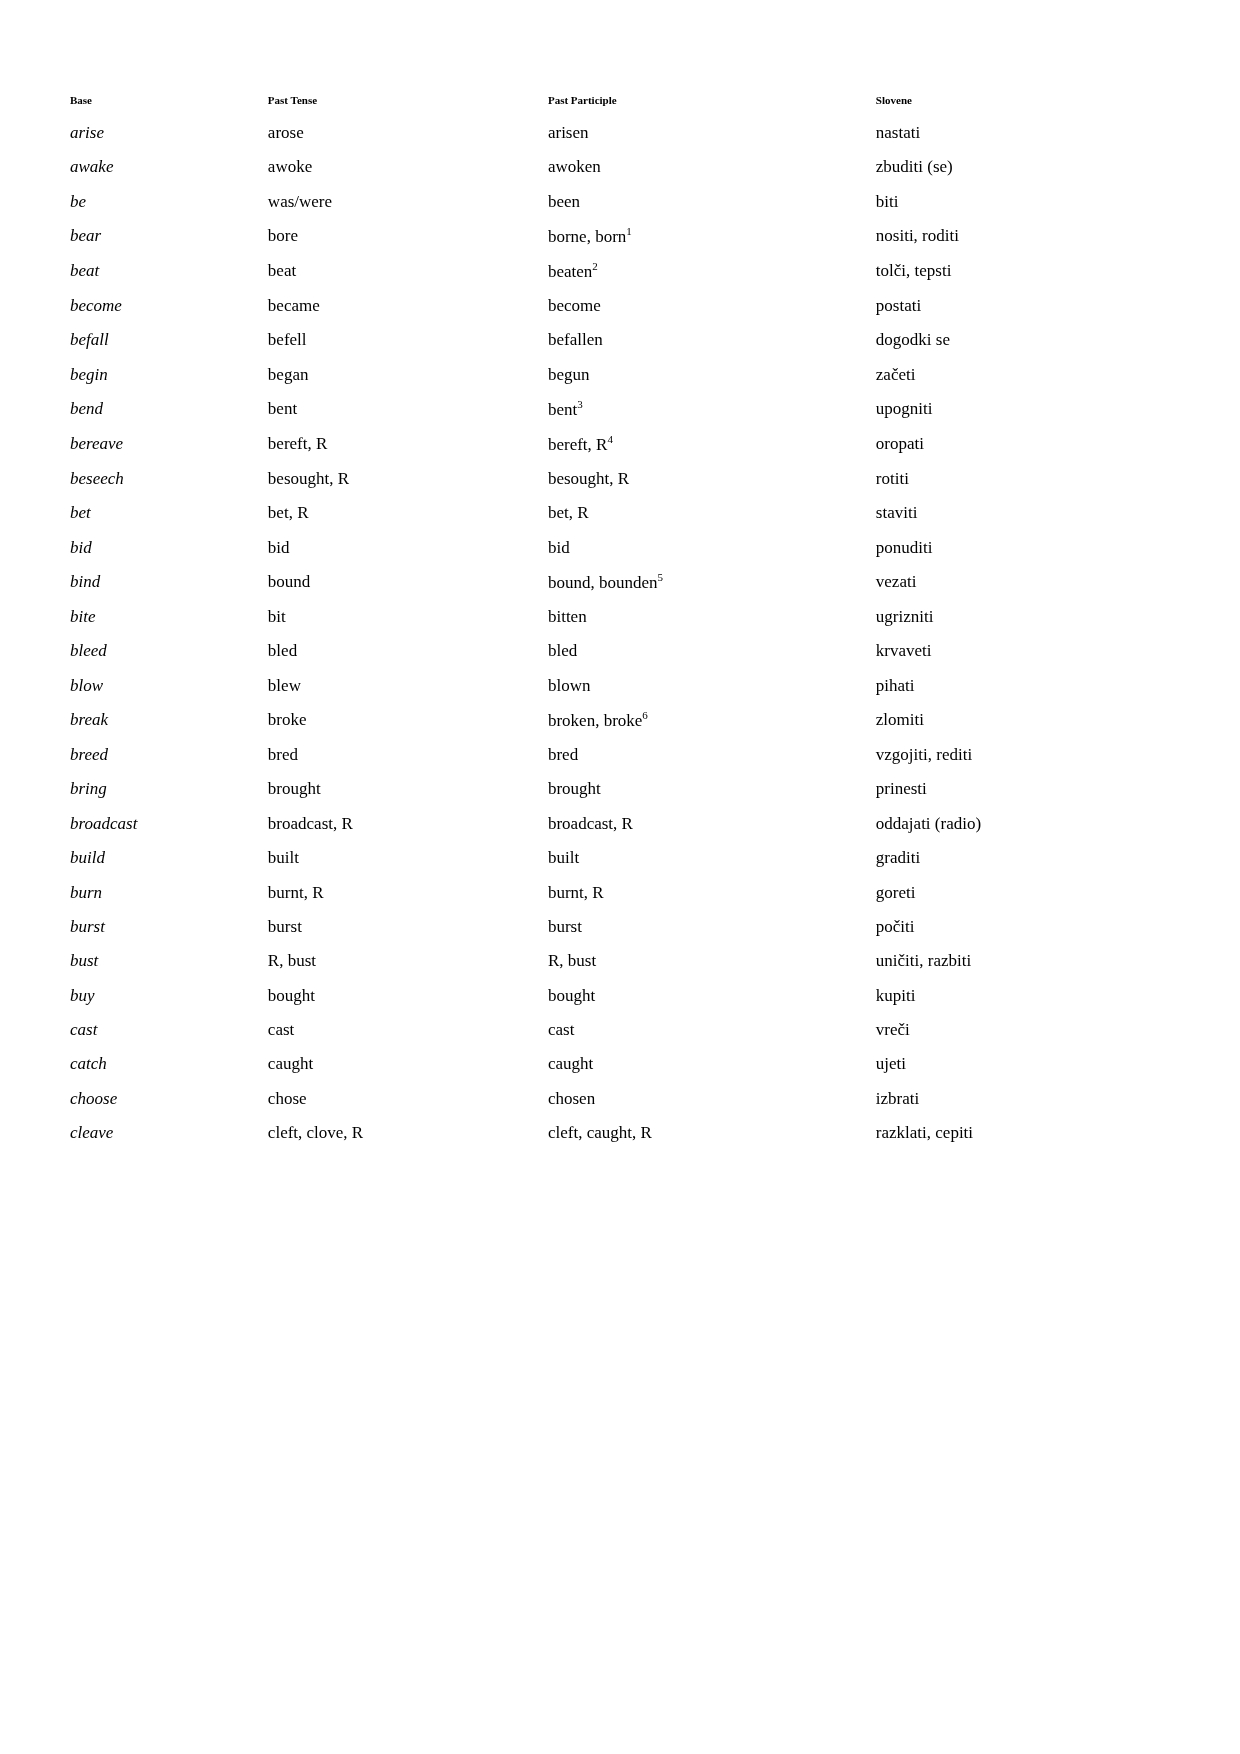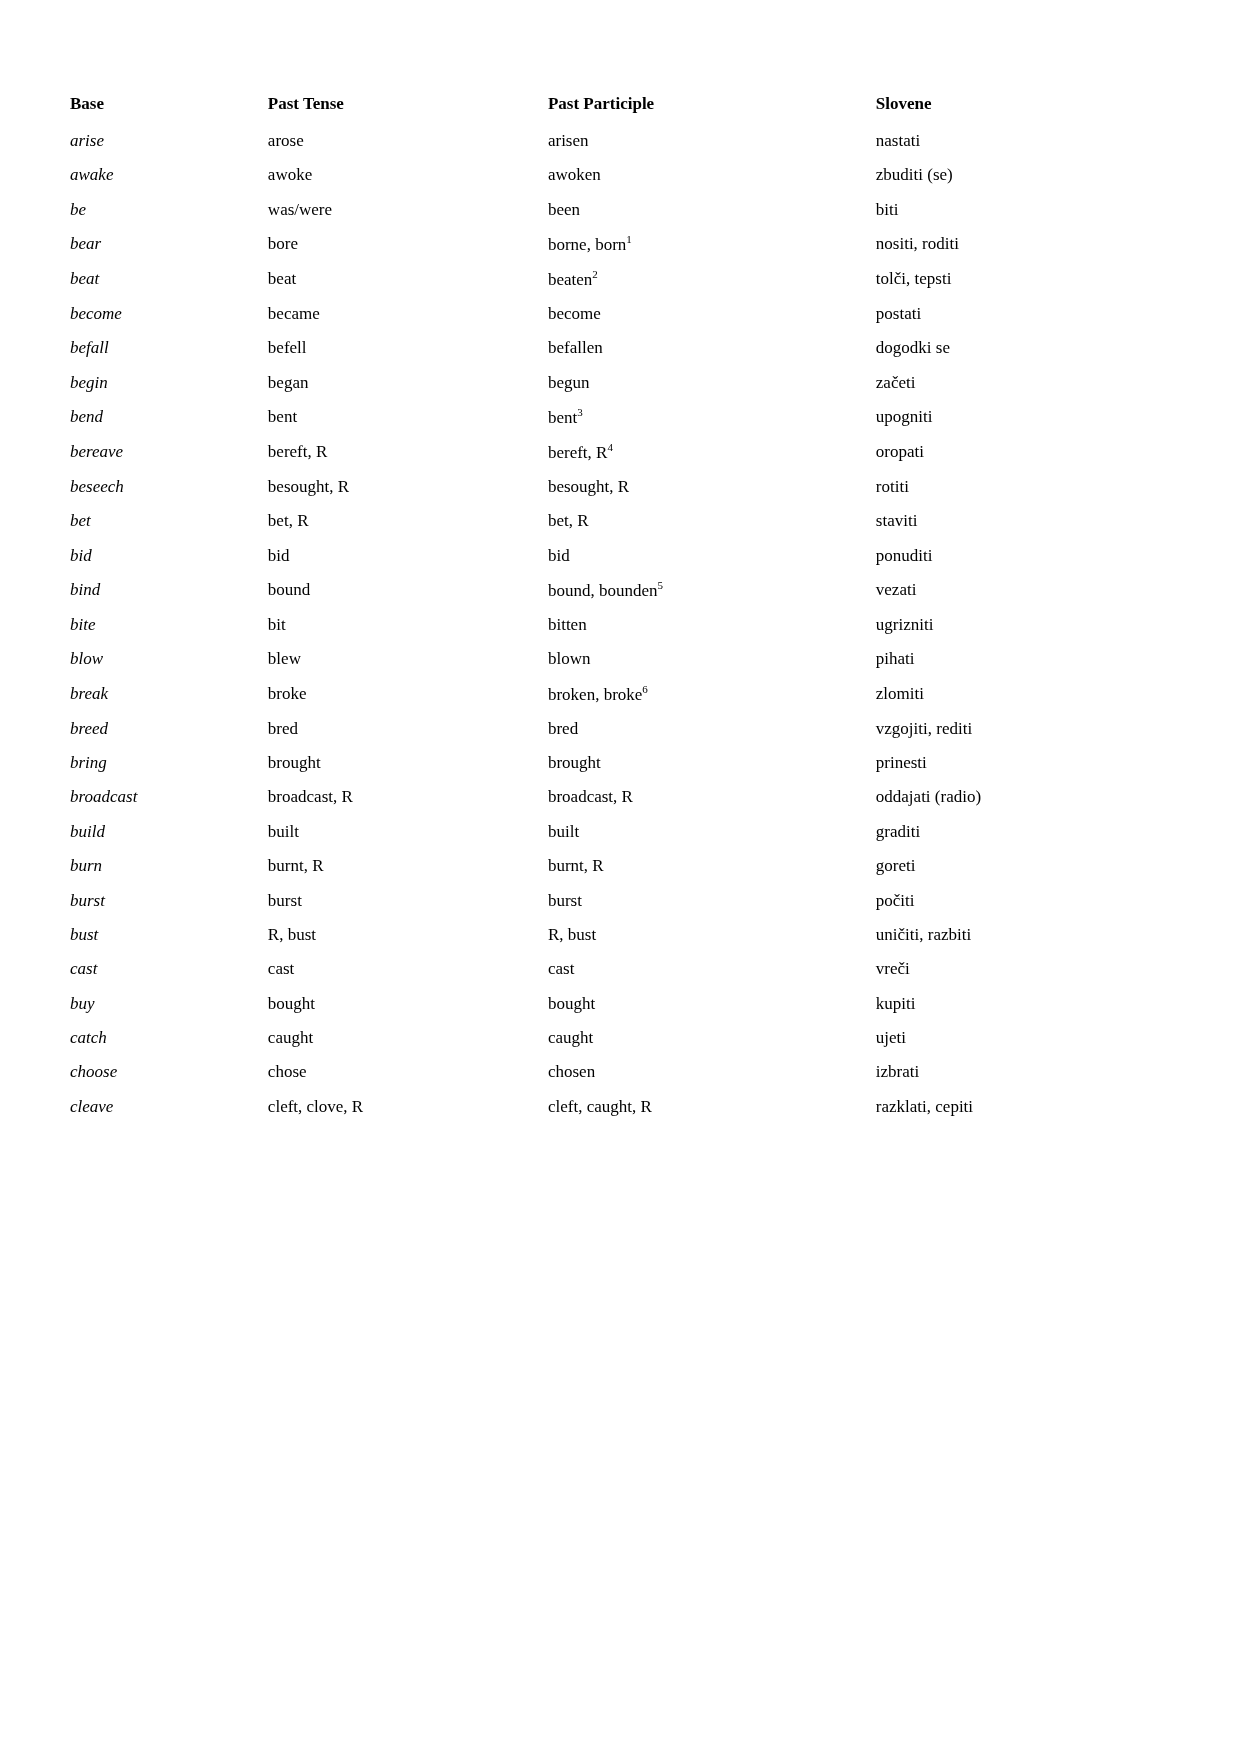--- a/index.html
+++ b/index.html
@@ -19,21 +19,21 @@
       margin-bottom: 28px;
     }
     table {
       width: 100%;
       border-collapse: collapse;
     }
     thead th {
       font-weight: bold;
       text-align: left;
       padding: 6px 10px 10px 10px;
-      font-size: 17px;
+      font-size: 11px;
       vertical-align: bottom;
     }
     thead th:first-child { padding-left: 0; }
     tbody td {
       padding: 4px 10px;
       vertical-align: top;
       line-height: 1.55;
     }
     tbody td:first-child { padding-left: 0; font-style: italic; }
     sup {
@@ -140,20 +140,26 @@
         <td>bound, bounden<sup>5</sup></td>
         <td>vezati</td>
       </tr>
       <tr>
         <td>bite</td>
         <td>bit</td>
         <td>bitten</td>
         <td>ugrizniti</td>
       </tr>
       <tr>
+        <td>bleed</td>
+        <td>bled</td>
+        <td>bled</td>
+        <td>krvaveti</td>
+      </tr>
+      <tr>
         <td>blow</td>
         <td>blew</td>
         <td>blown</td>
         <td>pihati</td>
       </tr>
       <tr>
         <td>break</td>
         <td>broke</td>
         <td>broken, broke<sup>6</sup></td>
         <td>zlomiti</td>
@@ -194,32 +200,32 @@
         <td>burst</td>
         <td>počiti</td>
       </tr>
       <tr>
         <td>bust</td>
         <td>R, bust</td>
         <td>R, bust</td>
         <td>uničiti, razbiti</td>
       </tr>
       <tr>
+        <td>buy</td>
+        <td>bought</td>
+        <td>bought</td>
+        <td>kupiti</td>
+      </tr>
+      <tr>
         <td>cast</td>
         <td>cast</td>
         <td>cast</td>
         <td>vreči</td>
       </tr>
       <tr>
-        <td>buy</td>
-        <td>bought</td>
-        <td>bought</td>
-        <td>kupiti</td>
-      </tr>
-      <tr>
         <td>catch</td>
         <td>caught</td>
         <td>caught</td>
         <td>ujeti</td>
       </tr>
       <tr>
         <td>choose</td>
         <td>chose</td>
         <td>chosen</td>
         <td>izbrati</td>

